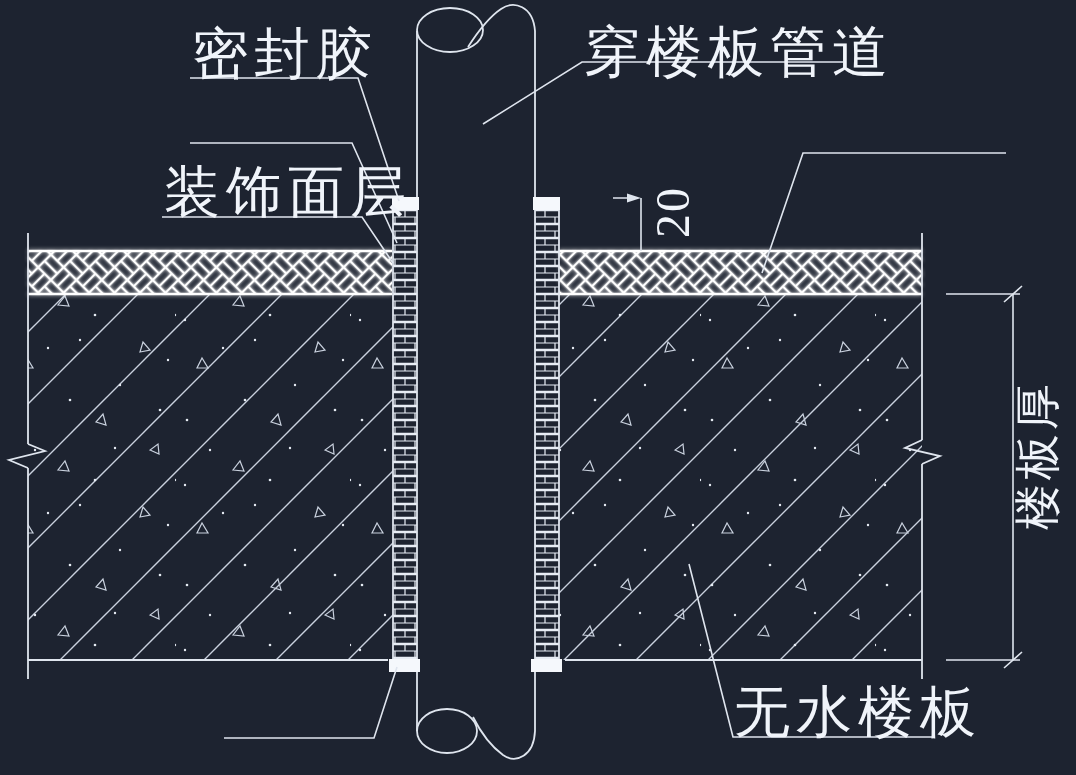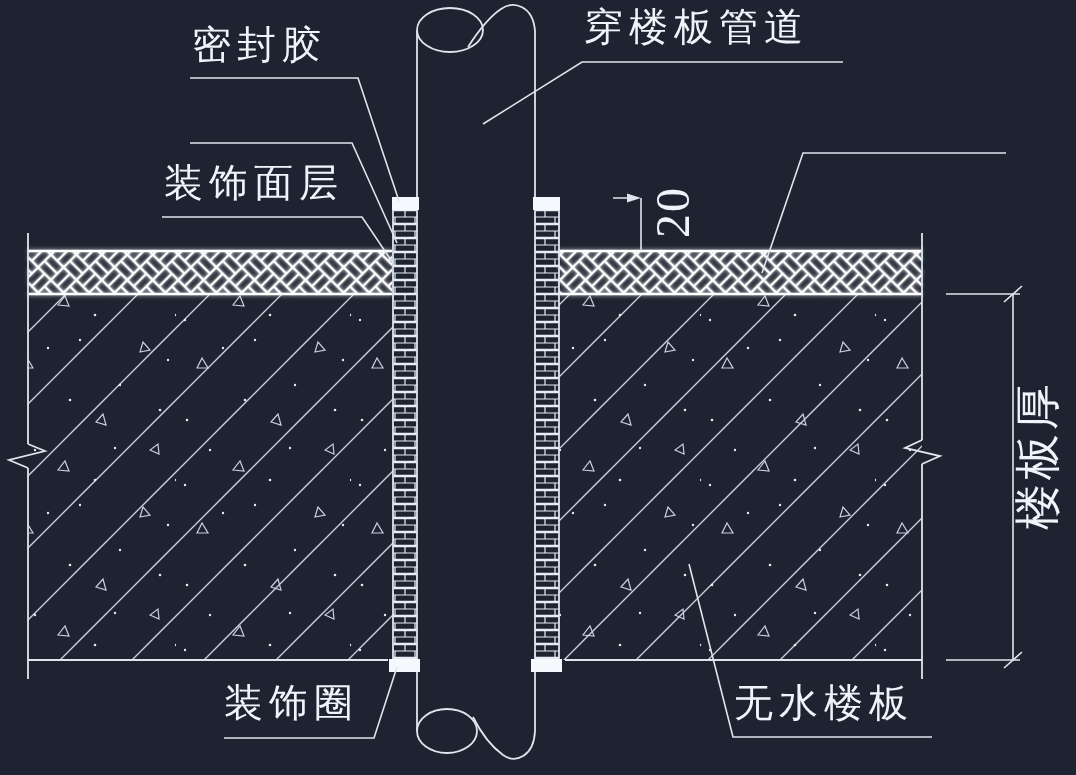--- a/index.html
+++ b/index.html
@@ -7,21 +7,21 @@
     position:relative;
     width:1076px;height:775px;
     background:#1d2330;
     overflow:hidden;
     font-family:"Liberation Serif","DejaVu Serif",serif;
   }
   #linework{position:absolute;left:0;top:0;}
   .lbl{
     position:absolute;
     color:#f0f4fa;
-    font-size:39px;
+    font-size:56px;
     letter-spacing:6px;
     white-space:pre;
     line-height:1.1;
   }
   .lbl.rot{
     transform:rotate(-90deg);
   }
   #dim20{
     left:640px;top:186px;width:66px;height:52px;
     font-size:48px;letter-spacing:2px;text-align:center;
@@ -153,22 +153,21 @@
       <path d="M162,217 H362 L393,263"></path>
       <path d="M843,62 H582 L483,124"></path>
       <path d="M1006,153 H803 L762,273"></path>
       <path d="M224,738 H374 L397,667"></path>
       <path d="M932,737 H733 L689,564"></path>
     </g>
   </svg>
 
   <div class="lbl" style="left:192px;top:24px">密封胶</div>
   <div class="lbl" style="left:164px;top:162px">装饰面层</div>
-  <div class="lbl" style="left:584px;top:6px">穿楼板管道</div>
-  <div class="lbl" style="left:224px;top:682px">装饰圈</div>
+  <div class="lbl" style="left:584px;top:22px">穿楼板管道</div>
   <div class="lbl" style="left:734px;top:682px">无水楼板</div>
 
   <div class="lbl rot" id="dim20">20</div>
 
   <div class="lbl rot" id="dim-thickness">
     <span>楼板厚</span><br>
     
   </div>
 
 </div>

